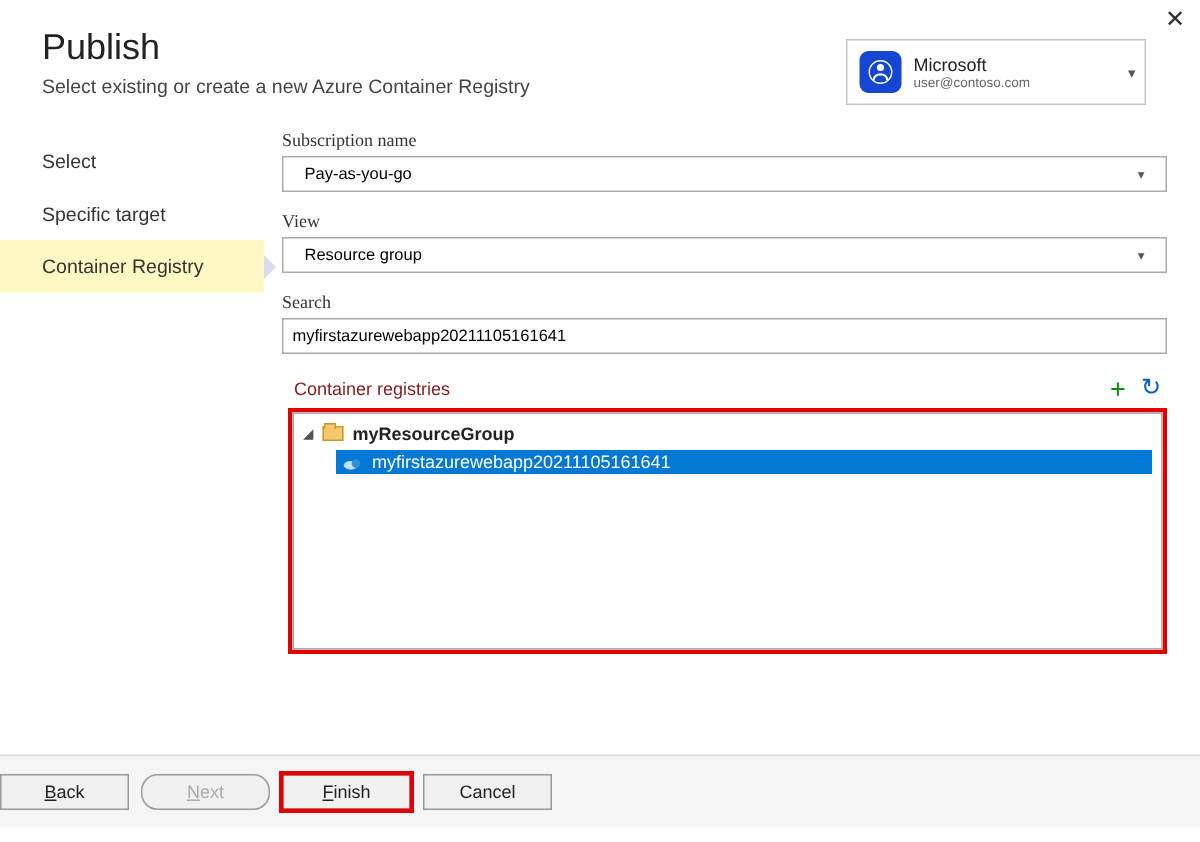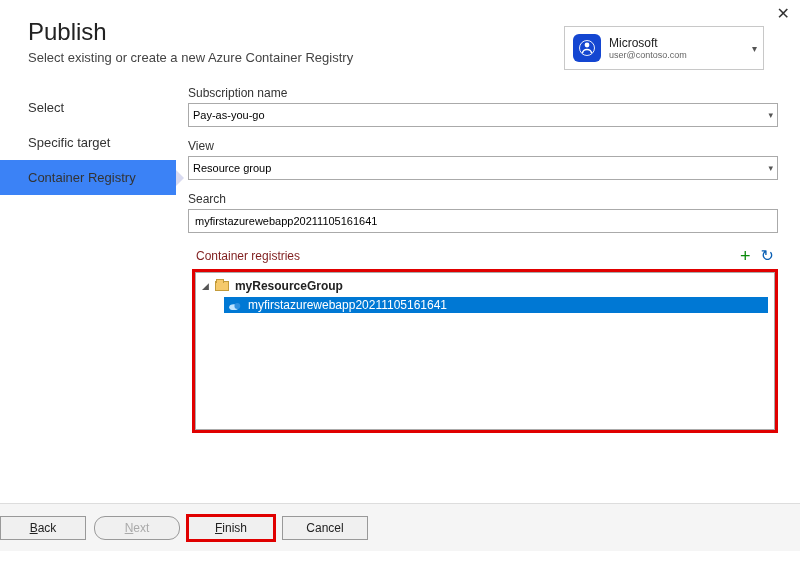--- a/index.html
+++ b/index.html
@@ -11,25 +11,25 @@
     .title { font-size: 24px; font-weight: 400; color: #222; }
     .subtitle { font-size: 13px; color: #444; margin-top: 4px; }
     .account-box { width: 200px; height: 44px; border: 1px solid #c8c8c8; display: flex; align-items: center; padding: 4px 8px; position: relative; margin-right: 12px; margin-top: 8px; }
     .account-icon { width: 28px; height: 28px; background: #1446d1; border-radius: 6px; display: flex; align-items: center; justify-content: center; margin-right: 8px; flex-shrink:0; }
     .account-name { font-size: 12px; color: #222; }
     .account-email { font-size: 9px; color: #666; }
     .account-caret { position: absolute; right: 6px; top: 16px; font-size: 10px; color: #555; }
     .body { display: flex; padding: 8px 22px 0 0; height: 388px; }
     .sidebar { width: 176px; padding-top: 6px; flex-shrink: 0; }
     .nav-item { font-size: 13px; color: #333; padding: 10px 0 10px 28px; cursor: pointer; position:relative; }
-    .nav-item.active { background: #3b82f6; }
+    .nav-item.active { background: #fef9c3; }
     .nav-item.active::after { content:""; position:absolute; right:-8px; top:50%; transform:translateY(-50%); border-left:8px solid #d8daf0; border-top:8px solid transparent; border-bottom:8px solid transparent;}
     .form-area { flex: 1; padding-left: 12px; }
-    .field-label { font-size: 12px; color: #333; margin-top: 2px; margin-bottom: 3px; }
-    .select-box { width: 100%; height: 24px; border: 1px solid #aaa; font-size: 11px; padding: 2px 4px; display: flex; align-items: center; justify-content: space-between; background:#fff; }
+    .field-label { font-size: 12px; color: #333; margin-top: 2px; margin-bottom: 3px; font-family: Liberation Serif, serif; }
+    .select-box { width: 100%; height: 24px; border: 1px solid #aaa; font-size: 11px; padding: 2px 14px; display: flex; align-items: center; justify-content: space-between; background:#fff; }
     .select-caret { font-size: 9px; color: #555; }
     .text-input { width: 100%; height: 24px; border: 1px solid #aaa; font-size: 11px; padding: 2px 6px; }
     .spacer { height: 10px; }
     .tree-header { display: flex; justify-content: space-between; align-items: center; margin-top: 14px; margin-bottom: 4px; padding-right: 4px;}
     .tree-label { font-size: 12px; color: #7f1d1d; padding-left: 8px;}
     .tree-actions { display: flex; gap: 10px; align-items: center; }
     .tree-add { color: #0a8a0a; font-size: 18px; font-weight: 300; cursor: pointer; line-height:1; }
     .tree-refresh { color: #0a5fb4; font-size: 16px; cursor: pointer; line-height:1; }
     .tree-wrap { border: 3px solid #e00000; padding: 0; margin-left: 4px; margin-right: 0; }
     .tree-box { border: 1px solid #aaa; height: 158px; background: #fff; padding: 4px 6px; overflow: hidden;}

